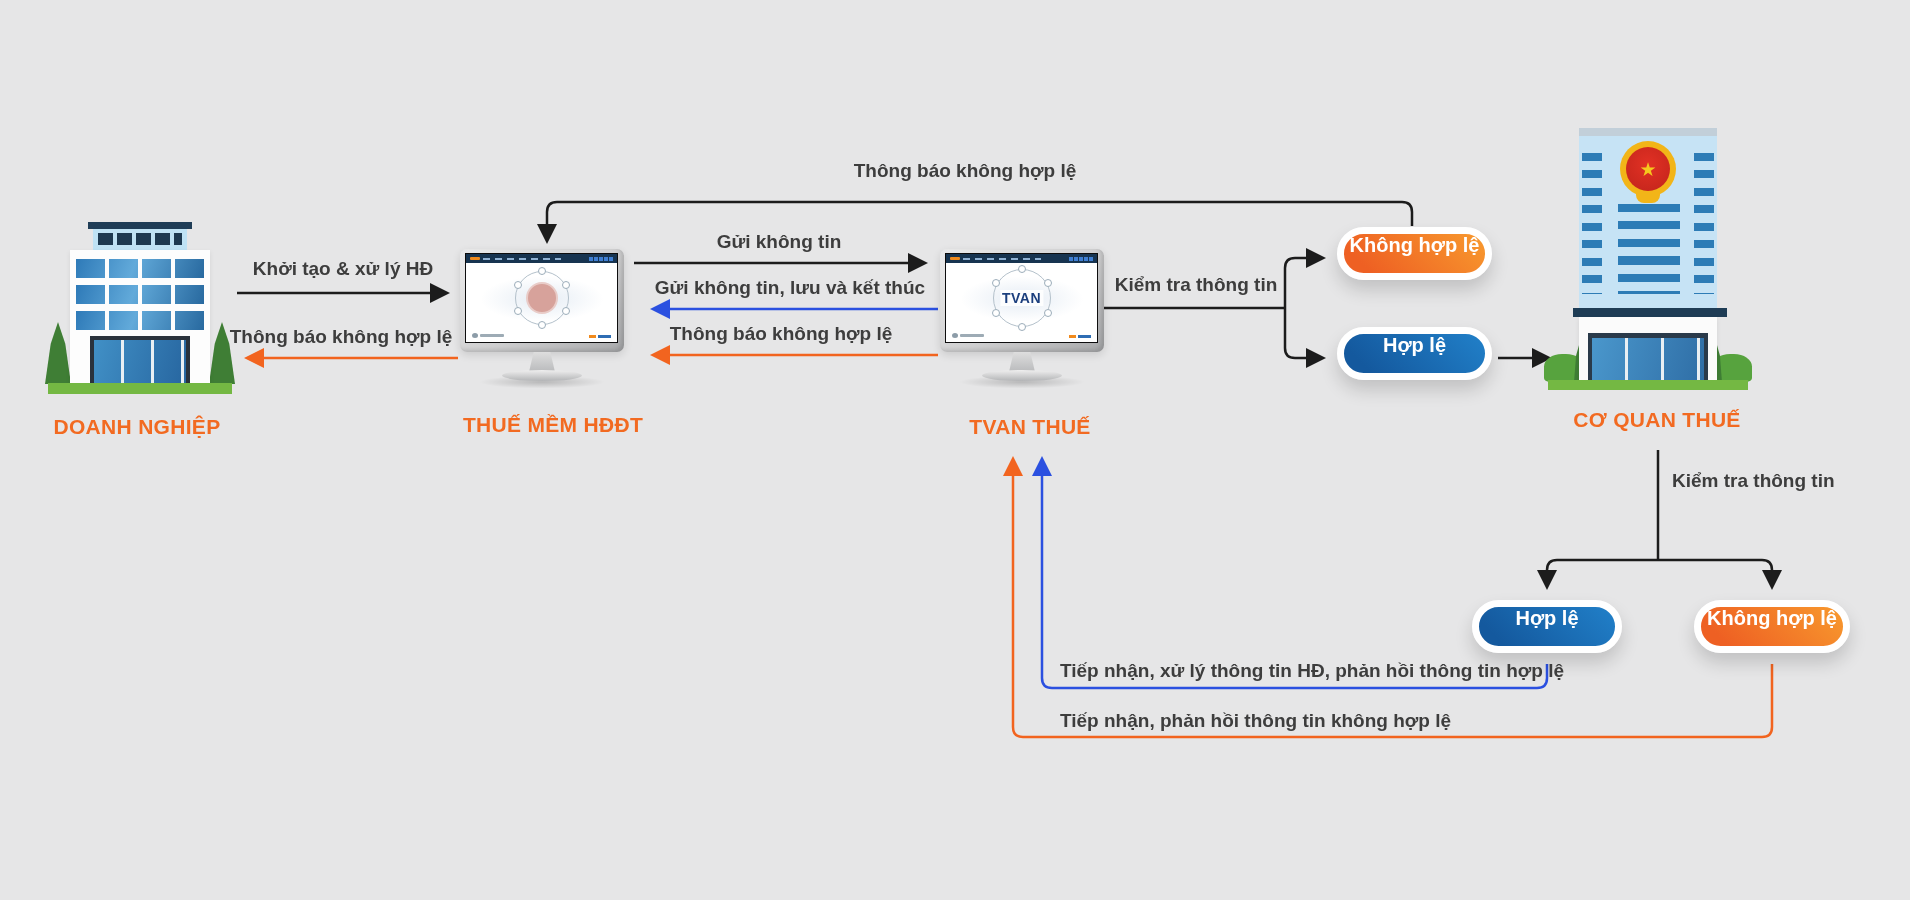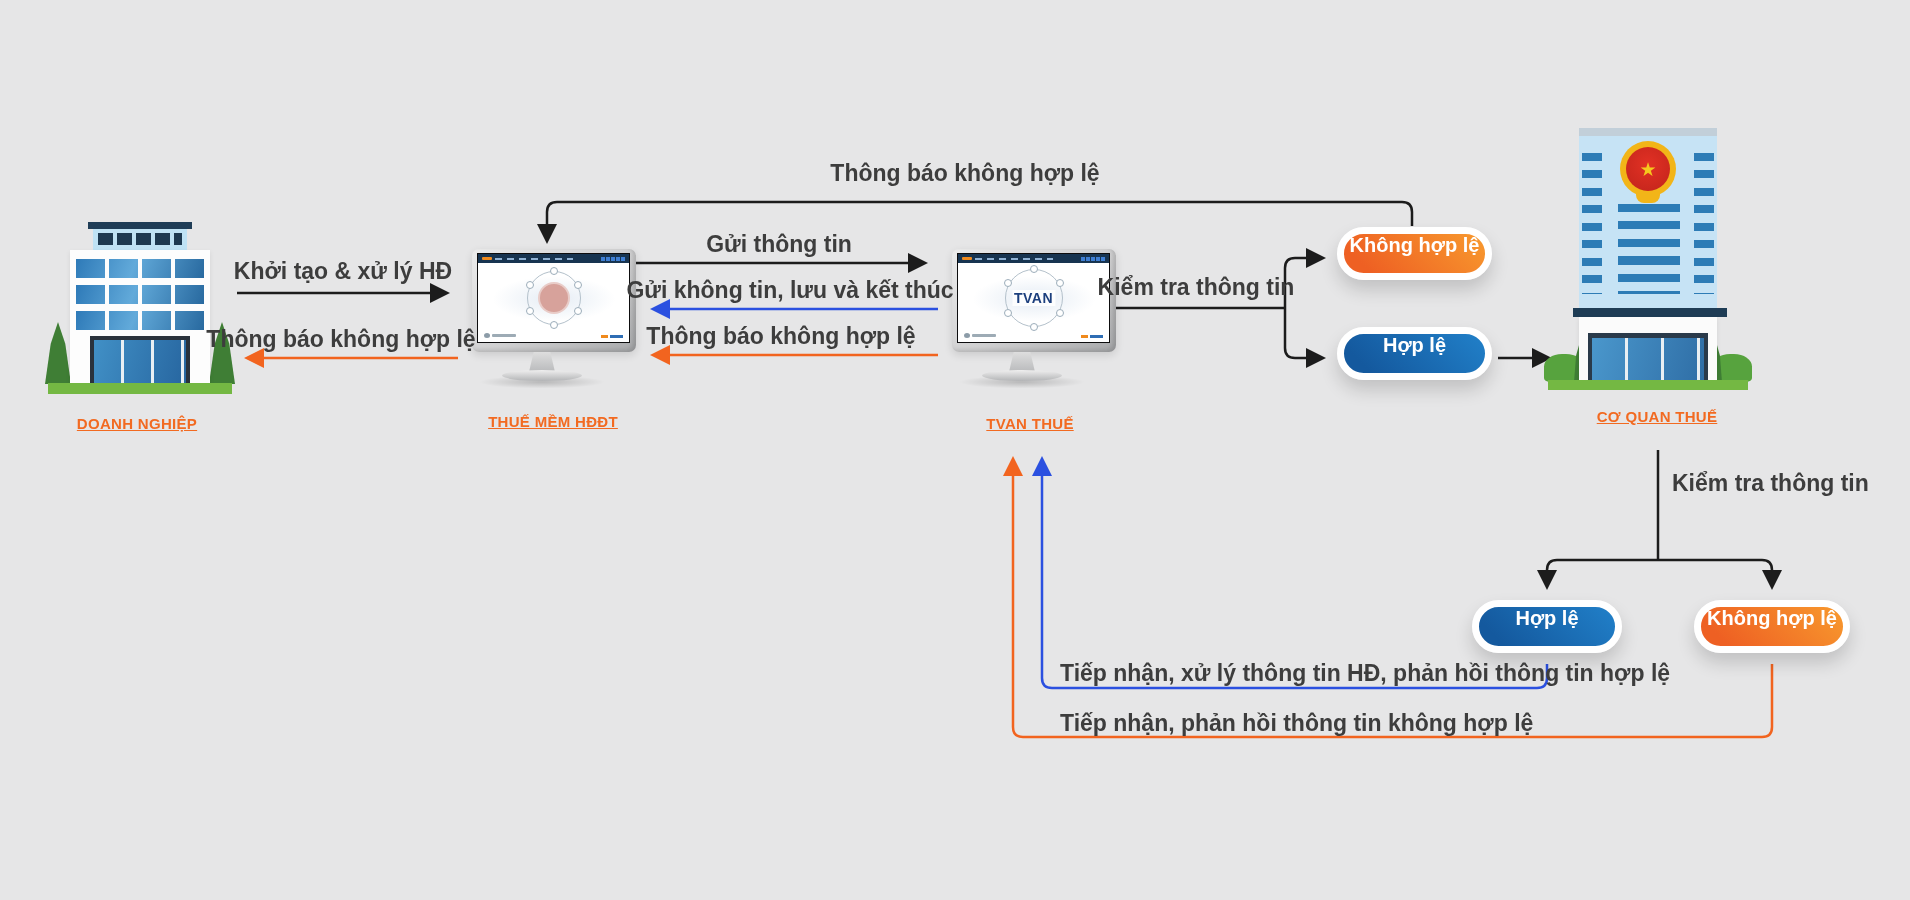--- a/index.html
+++ b/index.html
@@ -10,35 +10,35 @@
     --label-orange:#f26a21;
     --txt:#3d3d3d;
   }
   *{box-sizing:border-box;margin:0;padding:0;}
   body{background:var(--bg);font-family:"Liberation Sans","DejaVu Sans",sans-serif;}
   .canvas{position:relative;width:1910px;height:900px;background:var(--bg);overflow:hidden;}
 
   svg.wires{position:absolute;inset:0;pointer-events:none;}
 
   
-  .lbl{position:absolute;white-space:nowrap;font-size:23px;font-weight:600;color:var(--txt);}
+  .lbl{position:absolute;white-space:nowrap;font-size:19px;font-weight:600;color:var(--txt);}
   .lbl.c{transform:translateX(-50%);}
-  .entity{position:absolute;white-space:nowrap;font-size:15px;font-weight:700;color:var(--label-orange);transform:translateX(-50%);letter-spacing:.3px;text-decoration:underline;}
+  .entity{position:absolute;white-space:nowrap;font-size:21px;font-weight:700;color:var(--label-orange);transform:translateX(-50%);letter-spacing:.3px;}
 
   
   .pill{position:absolute;height:53px;border-radius:31px;border:7px solid #fff;
         display:flex;align-items:flex-start;justify-content:center;
         color:#fff;font-size:20px;font-weight:600;white-space:nowrap;
         box-shadow:0 10px 18px rgba(0,0,0,.16);}
   .pill.orange{background:linear-gradient(225deg,#f89a2e 0%,#ee6023 85%);}
   .pill.blue{background:linear-gradient(225deg,#2180c9 0%,#14599e 85%);}
 
   
   .monitor{position:absolute;width:164px;height:142px;}
-  .mon-frame{position:absolute;left:12px;top:0;width:164px;height:103px;border-radius:7px;
+  .mon-frame{position:absolute;left:0;top:0;width:164px;height:103px;border-radius:7px;
     background:linear-gradient(145deg,#ececec 0%,#cfcfd0 55%,#a8a9ab 100%);
     box-shadow:inset -3px -2px 4px rgba(0,0,0,.14), 0 3px 8px rgba(0,0,0,.12);}
   .mon-screen{position:absolute;left:5px;right:6px;top:4px;bottom:9px;background:#0d0d0e;padding:1px;}
   .scr{position:relative;width:100%;height:100%;background:#fff;overflow:hidden;}
   .scr-nav{height:9px;background:#173450;display:flex;align-items:center;gap:3px;padding:0 4px;}
   .nav-logo{width:10px;height:3px;border-radius:1px;background:#f08a1d;}
   .nav-menu{width:78px;height:2px;background:repeating-linear-gradient(90deg,rgba(165,200,235,.85) 0 7px,transparent 7px 12px);}
   .nav-btns{margin-left:auto;display:flex;gap:1px;}
   .nav-btns i{display:block;width:4px;height:4px;background:#3f7ed2;}
   .scr-body{position:absolute;inset:9px 0 0 0;}
@@ -307,21 +307,21 @@
   <div class="pill blue" style="left:1472px;top:600px;width:150px">
     <span>Hợp lệ</span>
   </div>
   <div class="pill orange" style="left:1694px;top:600px;width:156px">
     <span>Không hợp lệ</span>
   </div>
 
   <div class="lbl c" style="left:965px;top:160px">Thông báo không hợp lệ</div>
   <div class="lbl c" style="left:343px;top:258px">Khởi tạo &amp; xử lý HĐ</div>
   <div class="lbl c" style="left:341px;top:326px">Thông báo không hợp lệ</div>
-  <div class="lbl c" style="left:779px;top:231px">Gửi thông tin</div>
+  <div class="lbl c" style="left:779px;top:231px">Gửi không tin</div>
   <div class="lbl c" style="left:790px;top:277px">Gửi không tin, lưu và kết thúc</div>
   <div class="lbl c" style="left:781px;top:323px">Thông báo không hợp lệ</div>
   <div class="lbl c" style="left:1196px;top:274px">Kiểm tra thông tin</div>
   <div class="lbl" style="left:1672px;top:470px">Kiểm tra thông tin</div>
   <div class="lbl" style="left:1060px;top:710px">Tiếp nhận, phản hồi thông tin không hợp lệ</div>
   <div class="lbl" style="left:1060px;top:660px">Tiếp nhận, xử lý thông tin HĐ, phản hồi thông tin hợp lệ</div>
 
 </div>
 
 </body></html>

